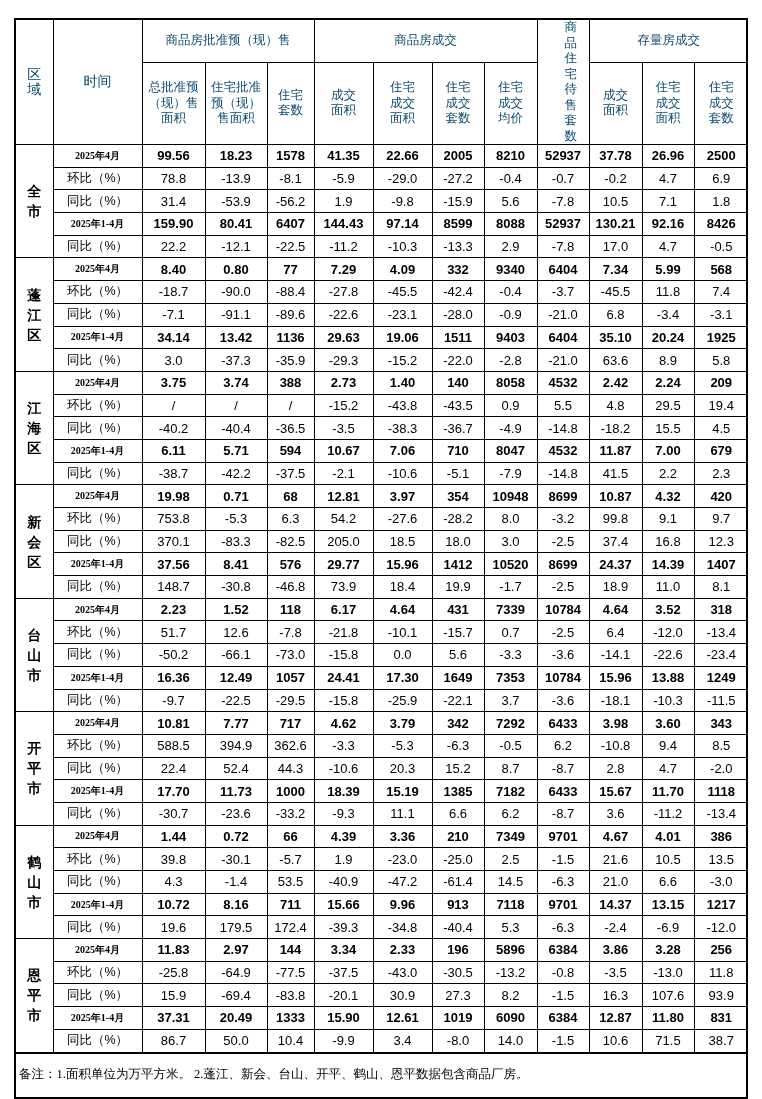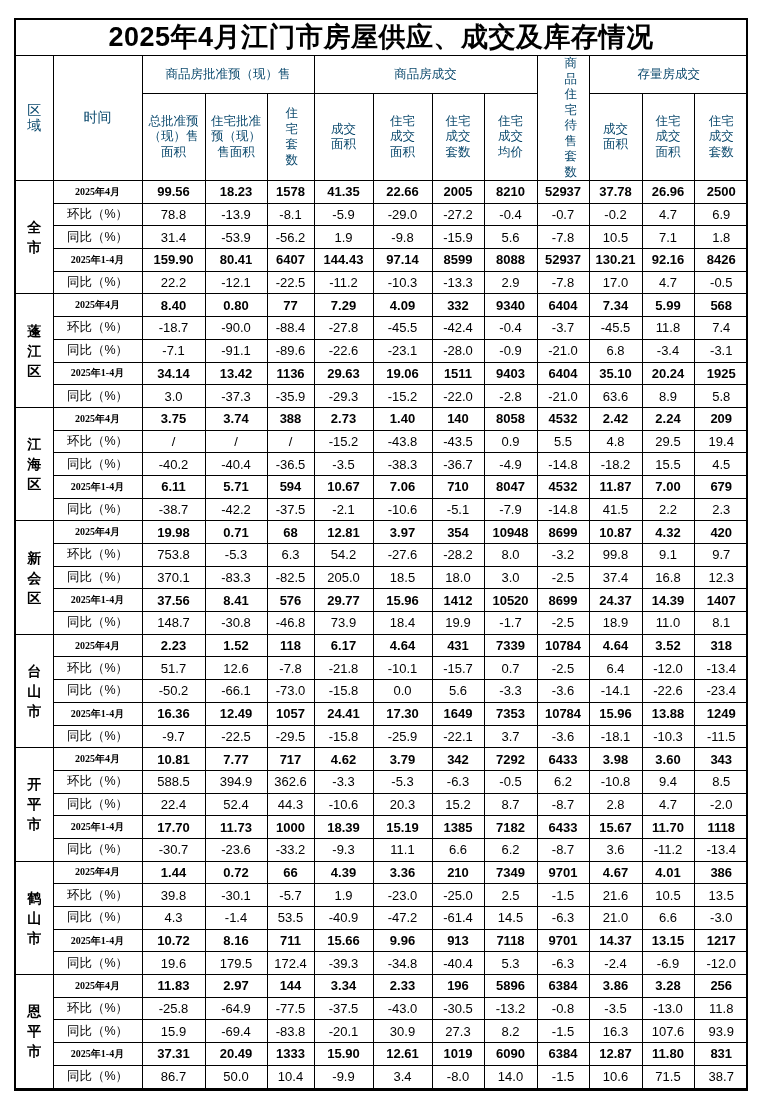--- a/index.html
+++ b/index.html
@@ -19,21 +19,20 @@
   td.region span { display:block; }
   td.time { font-size:12.5px; }
   tr.bold td { font-weight:bold; }
   tr.bold td.time { font-family:"Liberation Serif","DejaVu Serif",serif; font-weight:bold; font-size:10px; }
   .note { height:43px; line-height:40px; font-size:12.5px; padding-left:3px; font-family:"Liberation Serif","DejaVu Serif",serif; border-top:1px solid #000; }
 </style>
 </head>
 <body>
 
 <div class="sheet">
-  <div class="title">2025年4月江门市房屋供应、成交及库存情况</div>
   <table>
     <colgroup>
       <col style="width:37px">
         <col style="width:89px">
       <col style="width:63px">
         <col style="width:62px">
         <col style="width:47px">
       <col style="width:59px">
         <col style="width:59px">
         <col style="width:52px">
@@ -48,21 +47,21 @@
         <th rowspan="2" style="padding:0 10px; font-size:14px;"><span>区域</span></th>
         <th rowspan="2" style="font-size:14px;">时间</th>
         <th colspan="3" class="grp">商品房批准预（现）售</th>
         <th colspan="4" class="grp">商品房成交</th>
         <th rowspan="2" style="padding:0 27px;">商品住宅待售套数</th>
         <th colspan="3" class="grp">存量房成交</th>
       </tr>
       <tr>
         <th class="sub" style="padding:0 6px;">总批准预（现）售面积</th>
         <th class="sub" style="padding:0 3px;">住宅批准预（现）售面积</th>
-        <th class="sub" style="padding:0 18px;">住宅套数</th>
+        <th class="sub" style="padding:0 10px;">住宅套数</th>
         <th class="sub" style="padding:0 16px;">成交面积</th>
         <th class="sub" style="padding:0 16px;">住宅成交面积</th>
         <th class="sub" style="padding:0 13px;">住宅成交套数</th>
         <th class="sub" style="padding:0 13px;">住宅成交均价</th>
         <th class="sub" style="padding:0 13px;">成交面积</th>
         <th class="sub" style="padding:0 13px;">住宅成交面积</th>
         <th class="sub" style="padding:0 14px;">住宅成交套数</th>
       </tr>
     </thead>
     <tbody id="tbody">
@@ -660,13 +659,14 @@
           <td>3.4</td>
           <td>-8.0</td>
           <td>14.0</td>
           <td>-1.5</td>
           <td>10.6</td>
           <td>71.5</td>
           <td>38.7</td>
         </tr>
       </tbody>
   </table>
+  <div class="note">备注：1.面积单位为万平方米。 2.蓬江、新会、台山、开平、鹤山、恩平数据包含商品厂房。</div>
 </div>
 
 </body></html>

